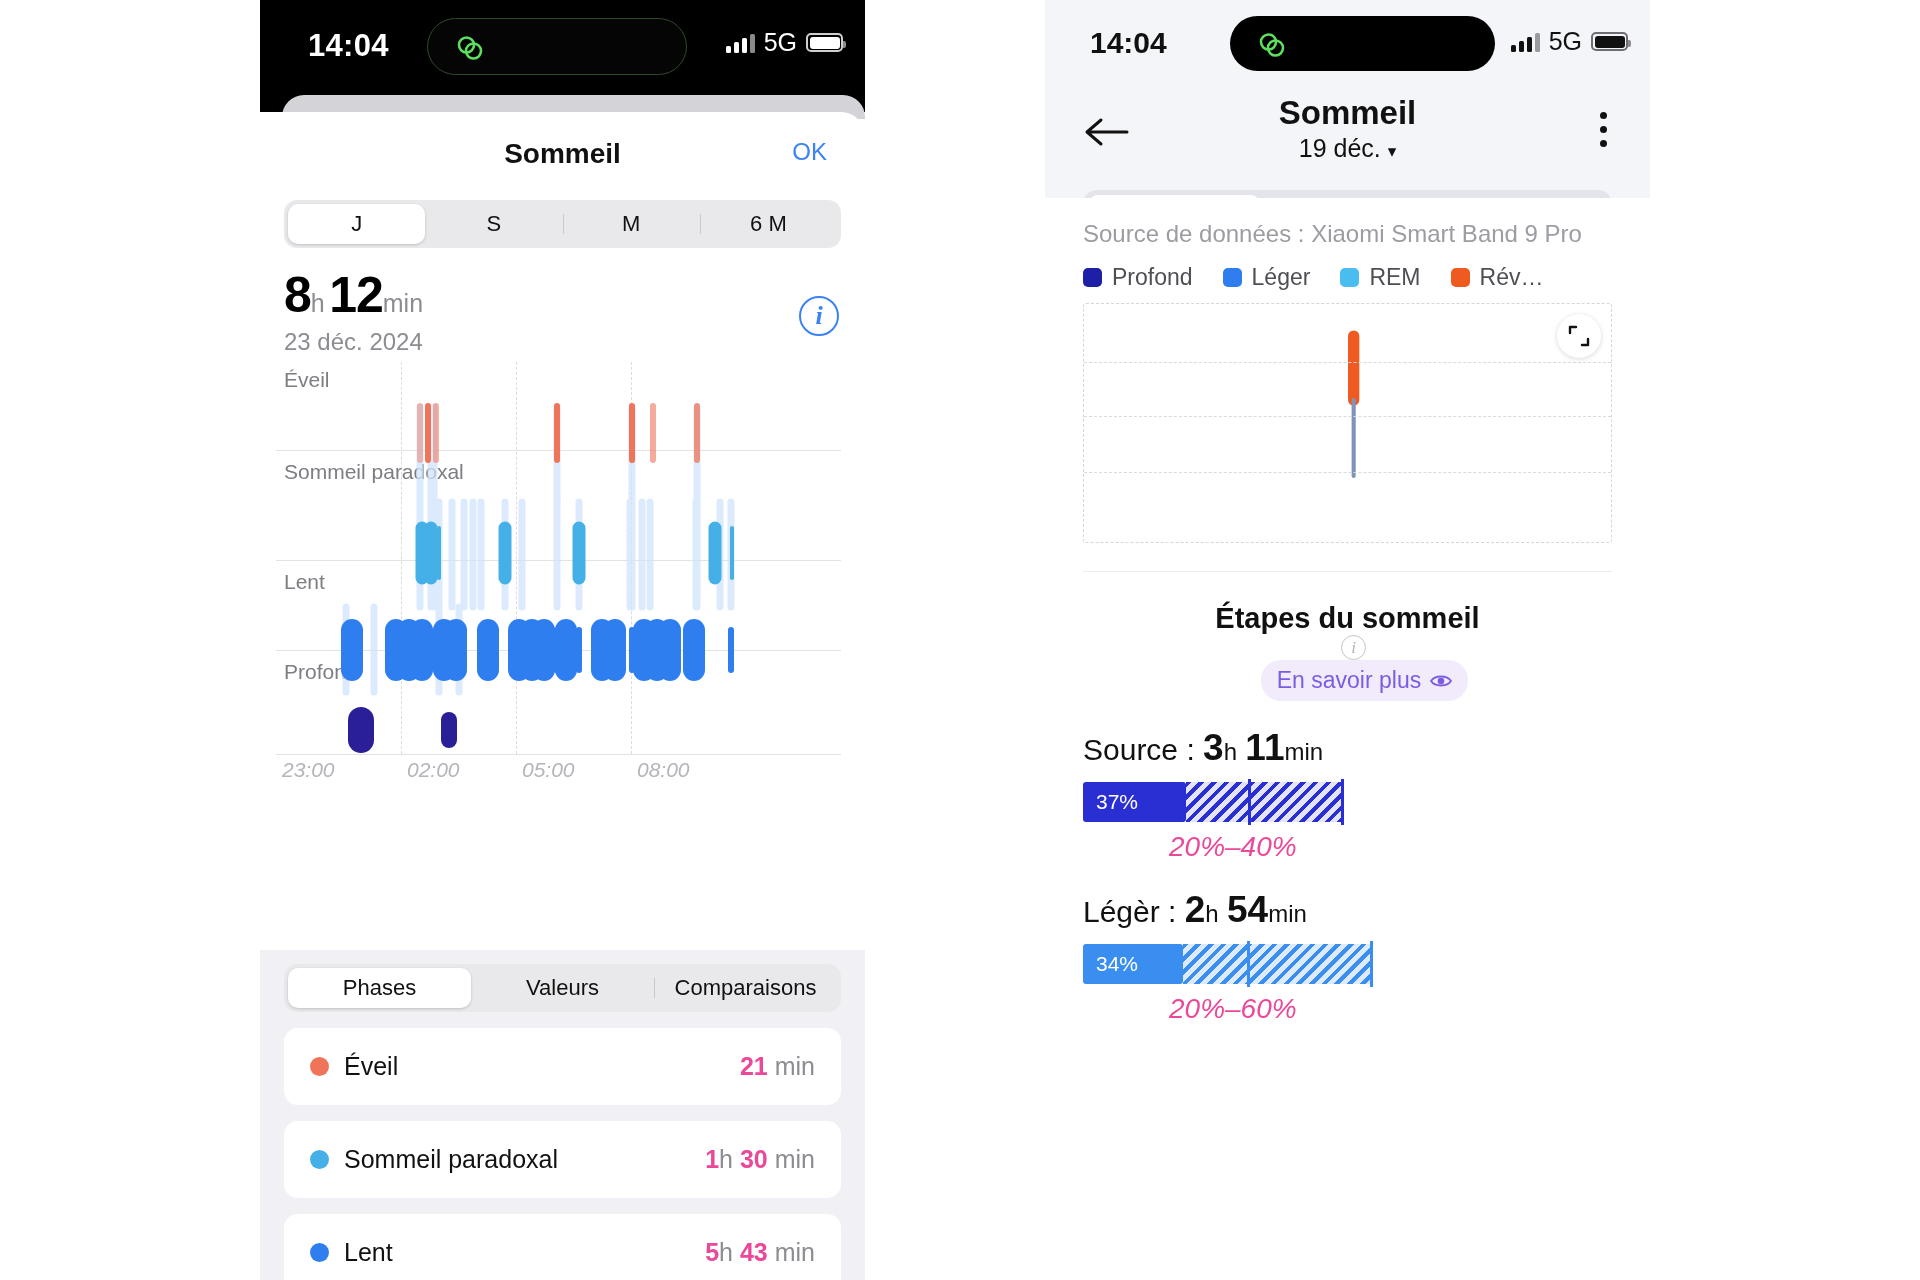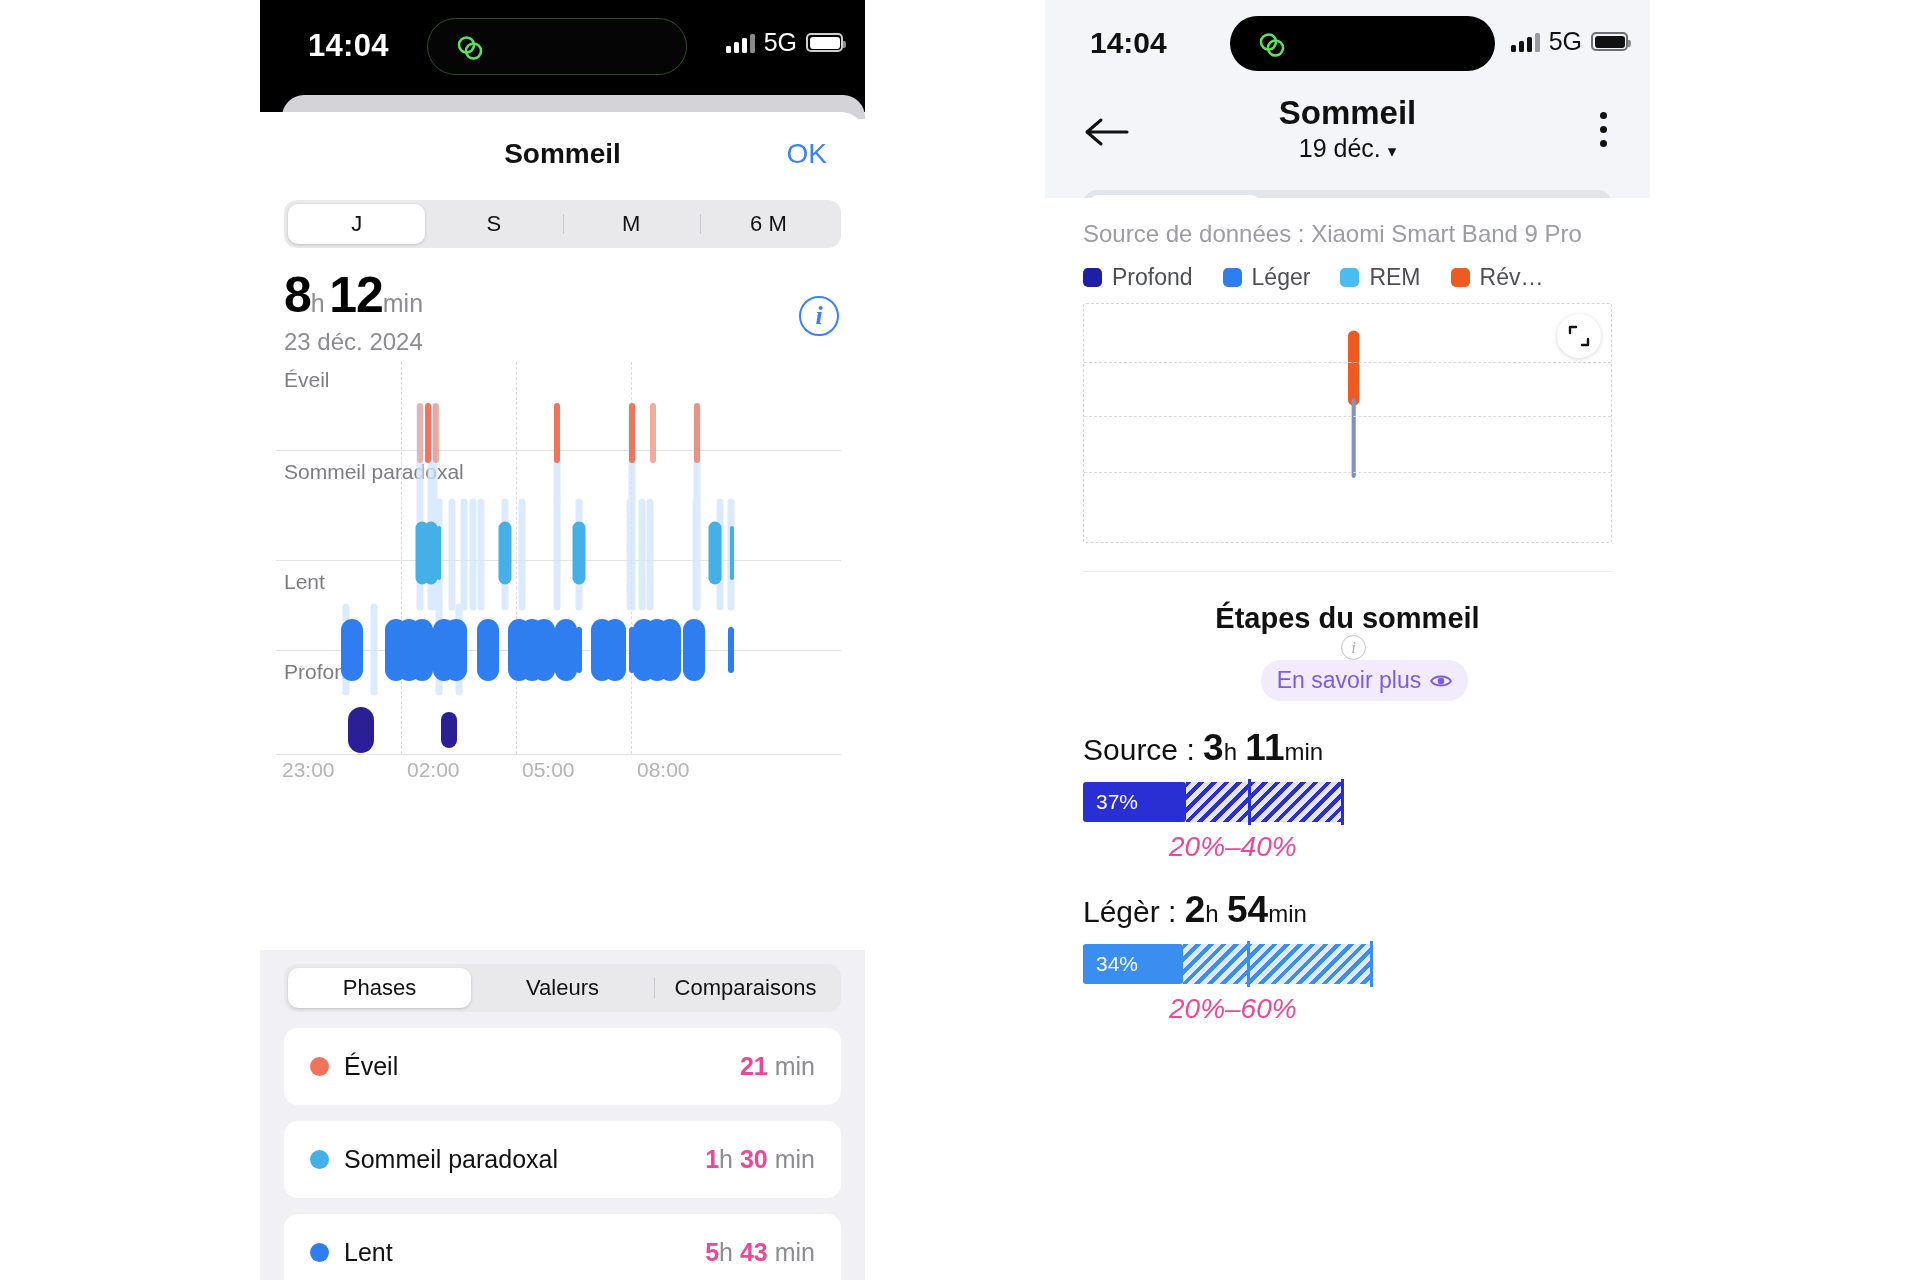--- a/index.html
+++ b/index.html
@@ -58,21 +58,21 @@
   }
   .sheet-nav {
     position: relative; height: 78px;
   }
   .sheet-title {
     position:absolute; left:0; right:0; top: 26px; text-align:center;
     font-size: 28px; font-weight: 700; color:#111;
   }
   .sheet-ok {
     position:absolute; right: 38px; top: 26px;
-    font-size: 28px; font-weight: 500; color:#3b82f6;
+    font-size: 24px; font-weight: 500; color:#3b82f6;
   }
   .seg-wrap { margin: 10px 24px 0 24px; }
   .segmented {
     display: flex; background: #e9e9ec; border-radius: 13px; padding: 4px; height: 48px;
   }
   .segmented .seg {
     flex: 1; display: flex; align-items: center; justify-content: center;
     font-size: 22px; color: #111; border-radius: 10px; position: relative;
   }
   .segmented .seg.active { background: #fff; box-shadow: 0 1px 3px rgba(0,0,0,.18); font-weight: 500; }
@@ -92,21 +92,21 @@
     border: 2.4px solid #3b82f6; border-radius: 50%;
     display:flex; align-items:center; justify-content:center;
     color:#3b82f6; font-size: 26px; font-family:"Liberation Serif", serif; font-style: italic; font-weight:700;
   }
 
   
   .hypno { position: relative; margin: 6px 24px 0 16px; height: 420px; }
   .hypno .band { position:absolute; left:0; right:0; border-top:1px solid #e3e3e6; }
   .hypno .vline { position:absolute; top:0; bottom: 28px; width:1px; border-left: 1.5px dashed #dcdce0; }
   .hypno .rowlabel { position:absolute; left: 8px; font-size: 21px; color:#7d7d84; }
-  .hypno .axis { position:absolute; left:0; right:0; bottom:0; height:28px; }
+  .hypno .axis { position:absolute; left:0; right:0; bottom:0; height:28px;font-style:italic; }
   .hypno .tick { position:absolute; bottom:0; font-size: 21px; color:#b4b4ba; }
   .hypno svg { position:absolute; left:0; top:0; }
 
   .bottom-gray {
     position: absolute; left:0; right:0; bottom:0; top: 838px; background:#f1f1f5;
   }
   .seg2-wrap { padding: 14px 24px 0 24px; }
   .listcard {
     margin: 16px 24px 0 24px; background:#fff; border-radius: 14px;
     height: 77px; display:flex; align-items:center; padding: 0 26px;

